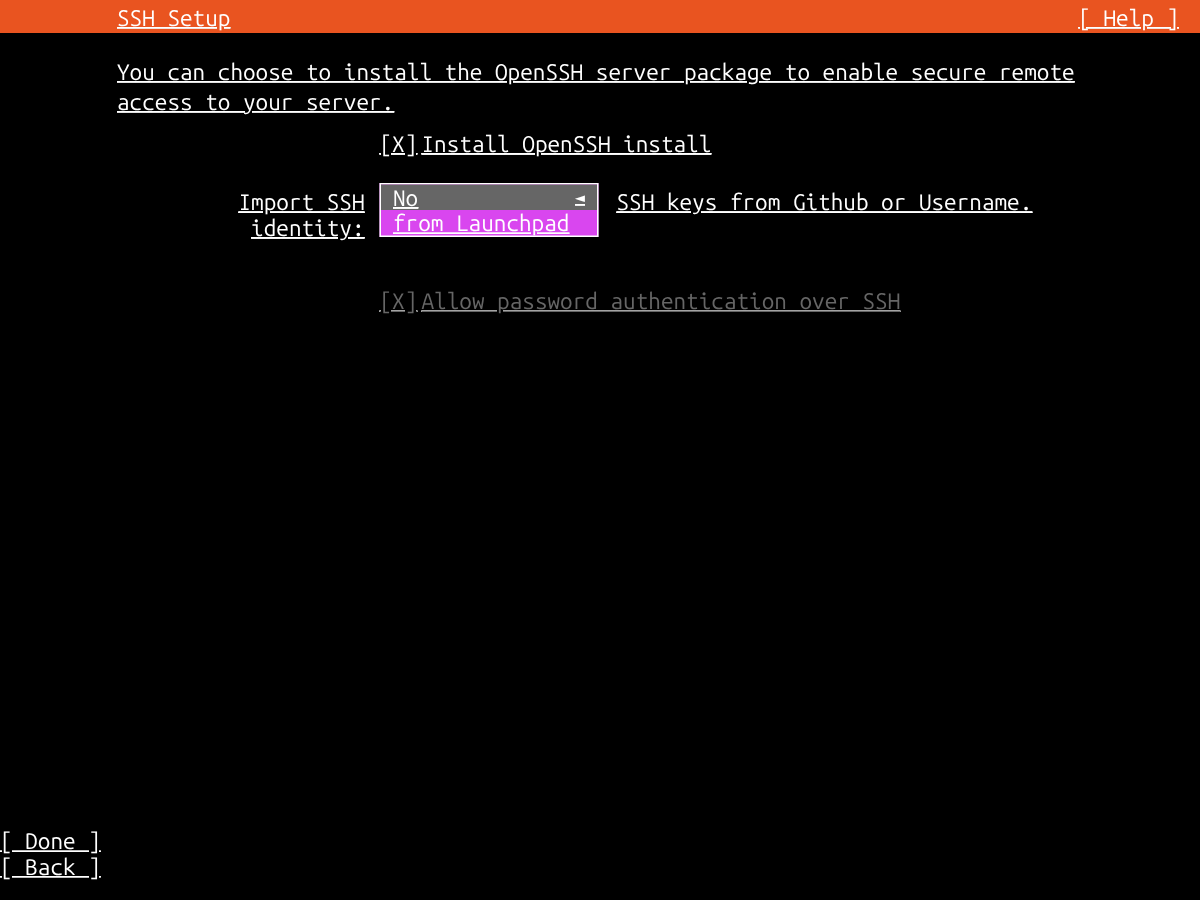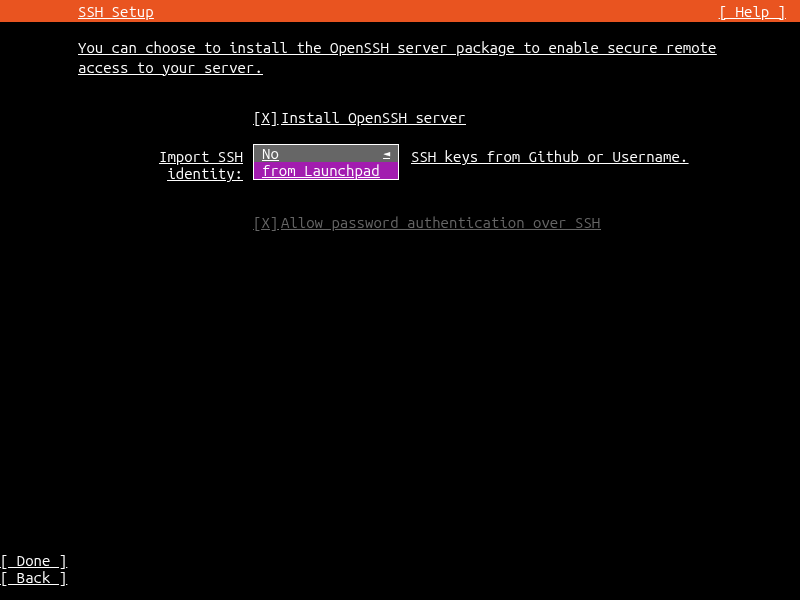--- a/index.html
+++ b/index.html
@@ -33,21 +33,21 @@
     }
     .header-help {
       color: #ffffff;
     }
     .content {
       padding: 16px 78px 0 78px;
       color: #ffffff;
     }
     .description {
       line-height: 1.3;
-      margin-bottom: 32px;
+      margin-bottom: 10px;
     }
     .form-row {
       display: flex;
       align-items: flex-start;
       margin-bottom: 4px;
     }
     .form-label {
       width: 175px;
       text-align: right;
       padding-right: 10px;
@@ -73,21 +73,21 @@
     .dropdown-container {
       position: relative;
       display: inline-block;
     }
     .dropdown-box {
       border: 1px solid #ffffff;
       width: 146px;
       position: absolute;
       top: -4px;
       left: 0;
-      background: #a21caf;
+      background: #d946ef;
       z-index: 10;
     }
     .dropdown-option {
       padding: 0px 8px;
       cursor: pointer;
       white-space: nowrap;
     }
     .dropdown-option.selected {
       background: #666666;
       display: flex;
@@ -134,21 +134,21 @@
 <div class="header-bar">
   <span class="header-title">SSH Setup</span>
   <span class="header-help">[ Help ]</span>
 </div>
 
 <div class="content">
   <div class="description">You can choose to install the OpenSSH server package to enable secure remote access to your server.</div>
 
   <div class="form-row checkbox-indent">
     <span class="checkbox-mark">[X]</span>
-    <span class="checkbox-label">Install OpenSSH server</span>
+    <span class="checkbox-label">Install OpenSSH install</span>
   </div>
 
   <div class="form-row identity-row">
     <span class="form-label">Import SSH identity:</span>
     <div class="dropdown-container">
       <div class="dropdown-box">
         <div class="dropdown-option selected">
           <span><span class="underline">No</span></span>
           <span class="dropdown-arrow">◄</span>
         </div>

